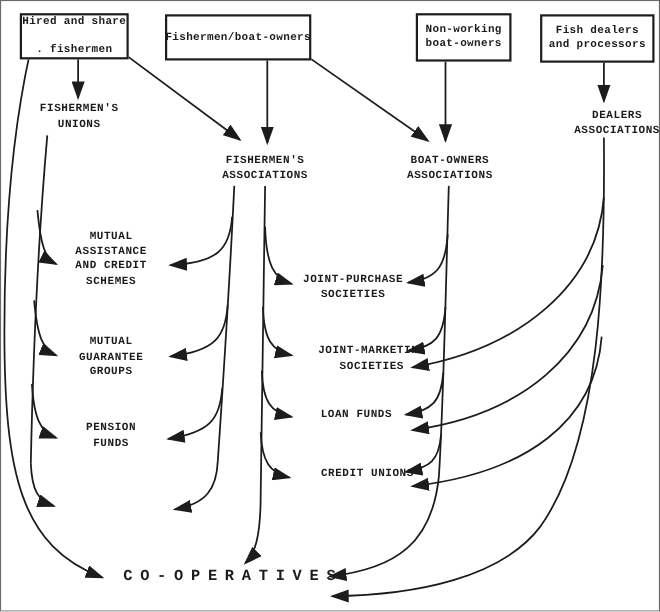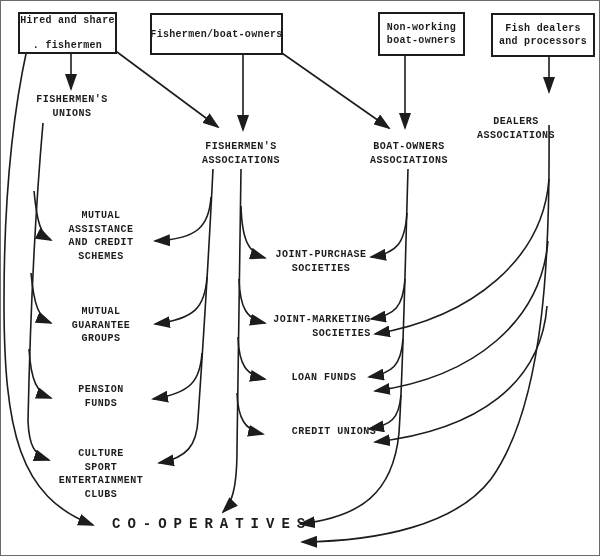--- a/index.html
+++ b/index.html
@@ -110,52 +110,46 @@
     <span>UNIONS</span>
   </div>
   <div class="node" style="left:240px;top:139px;">
     <span>FISHERMEN'S</span>
     <span>ASSOCIATIONS</span>
   </div>
   <div class="node" style="left:408px;top:139px;">
     <span>BOAT-OWNERS</span>
     <span>ASSOCIATIONS</span>
   </div>
-  <div class="node" style="left:515px;top:98px;margin-top:16px;">
+  <div class="node" style="left:560px;top:98px;">
     <span>DEALERS</span>
     <span>ASSOCIATIONS</span>
   </div>
 
   <div class="node" style="left:100px;top:208px;">
     <span>MUTUAL</span>
     <span>ASSISTANCE</span>
     <span>AND CREDIT</span>
     <span>SCHEMES</span>
   </div>
   <div class="node" style="left:100px;top:304px;">
     <span>MUTUAL</span>
     <span>GUARANTEE</span>
     <span>GROUPS</span>
   </div>
   <div class="node" style="left:100px;top:382px;">
     <span>PENSION</span>
     <span>FUNDS</span>
   </div>
-  <div class="node" style="left:100px;top:446px;">
-    <span>CULTURE</span>
-    <span>SPORT</span>
-    <span>ENTERTAINMENT</span>
-    <span>CLUBS</span>
-  </div>
 
   <div class="node" style="left:320px;top:247px;">
     <span>JOINT-PURCHASE</span>
     <span>SOCIETIES</span>
   </div>
-  <div class="node" style="left:321px;top:312px;text-align:right;">
+  <div class="node" style="left:337px;top:312px;">
     <span>JOINT-MARKETING</span>
     <span>SOCIETIES</span>
   </div>
   <div class="node" style="left:323px;top:370px;">
     <span>LOAN FUNDS</span>
   </div>
   <div class="node" style="left:313px;top:424px;margin-left:20px;">
     <span>CREDIT UNIONS</span>
   </div>
 

